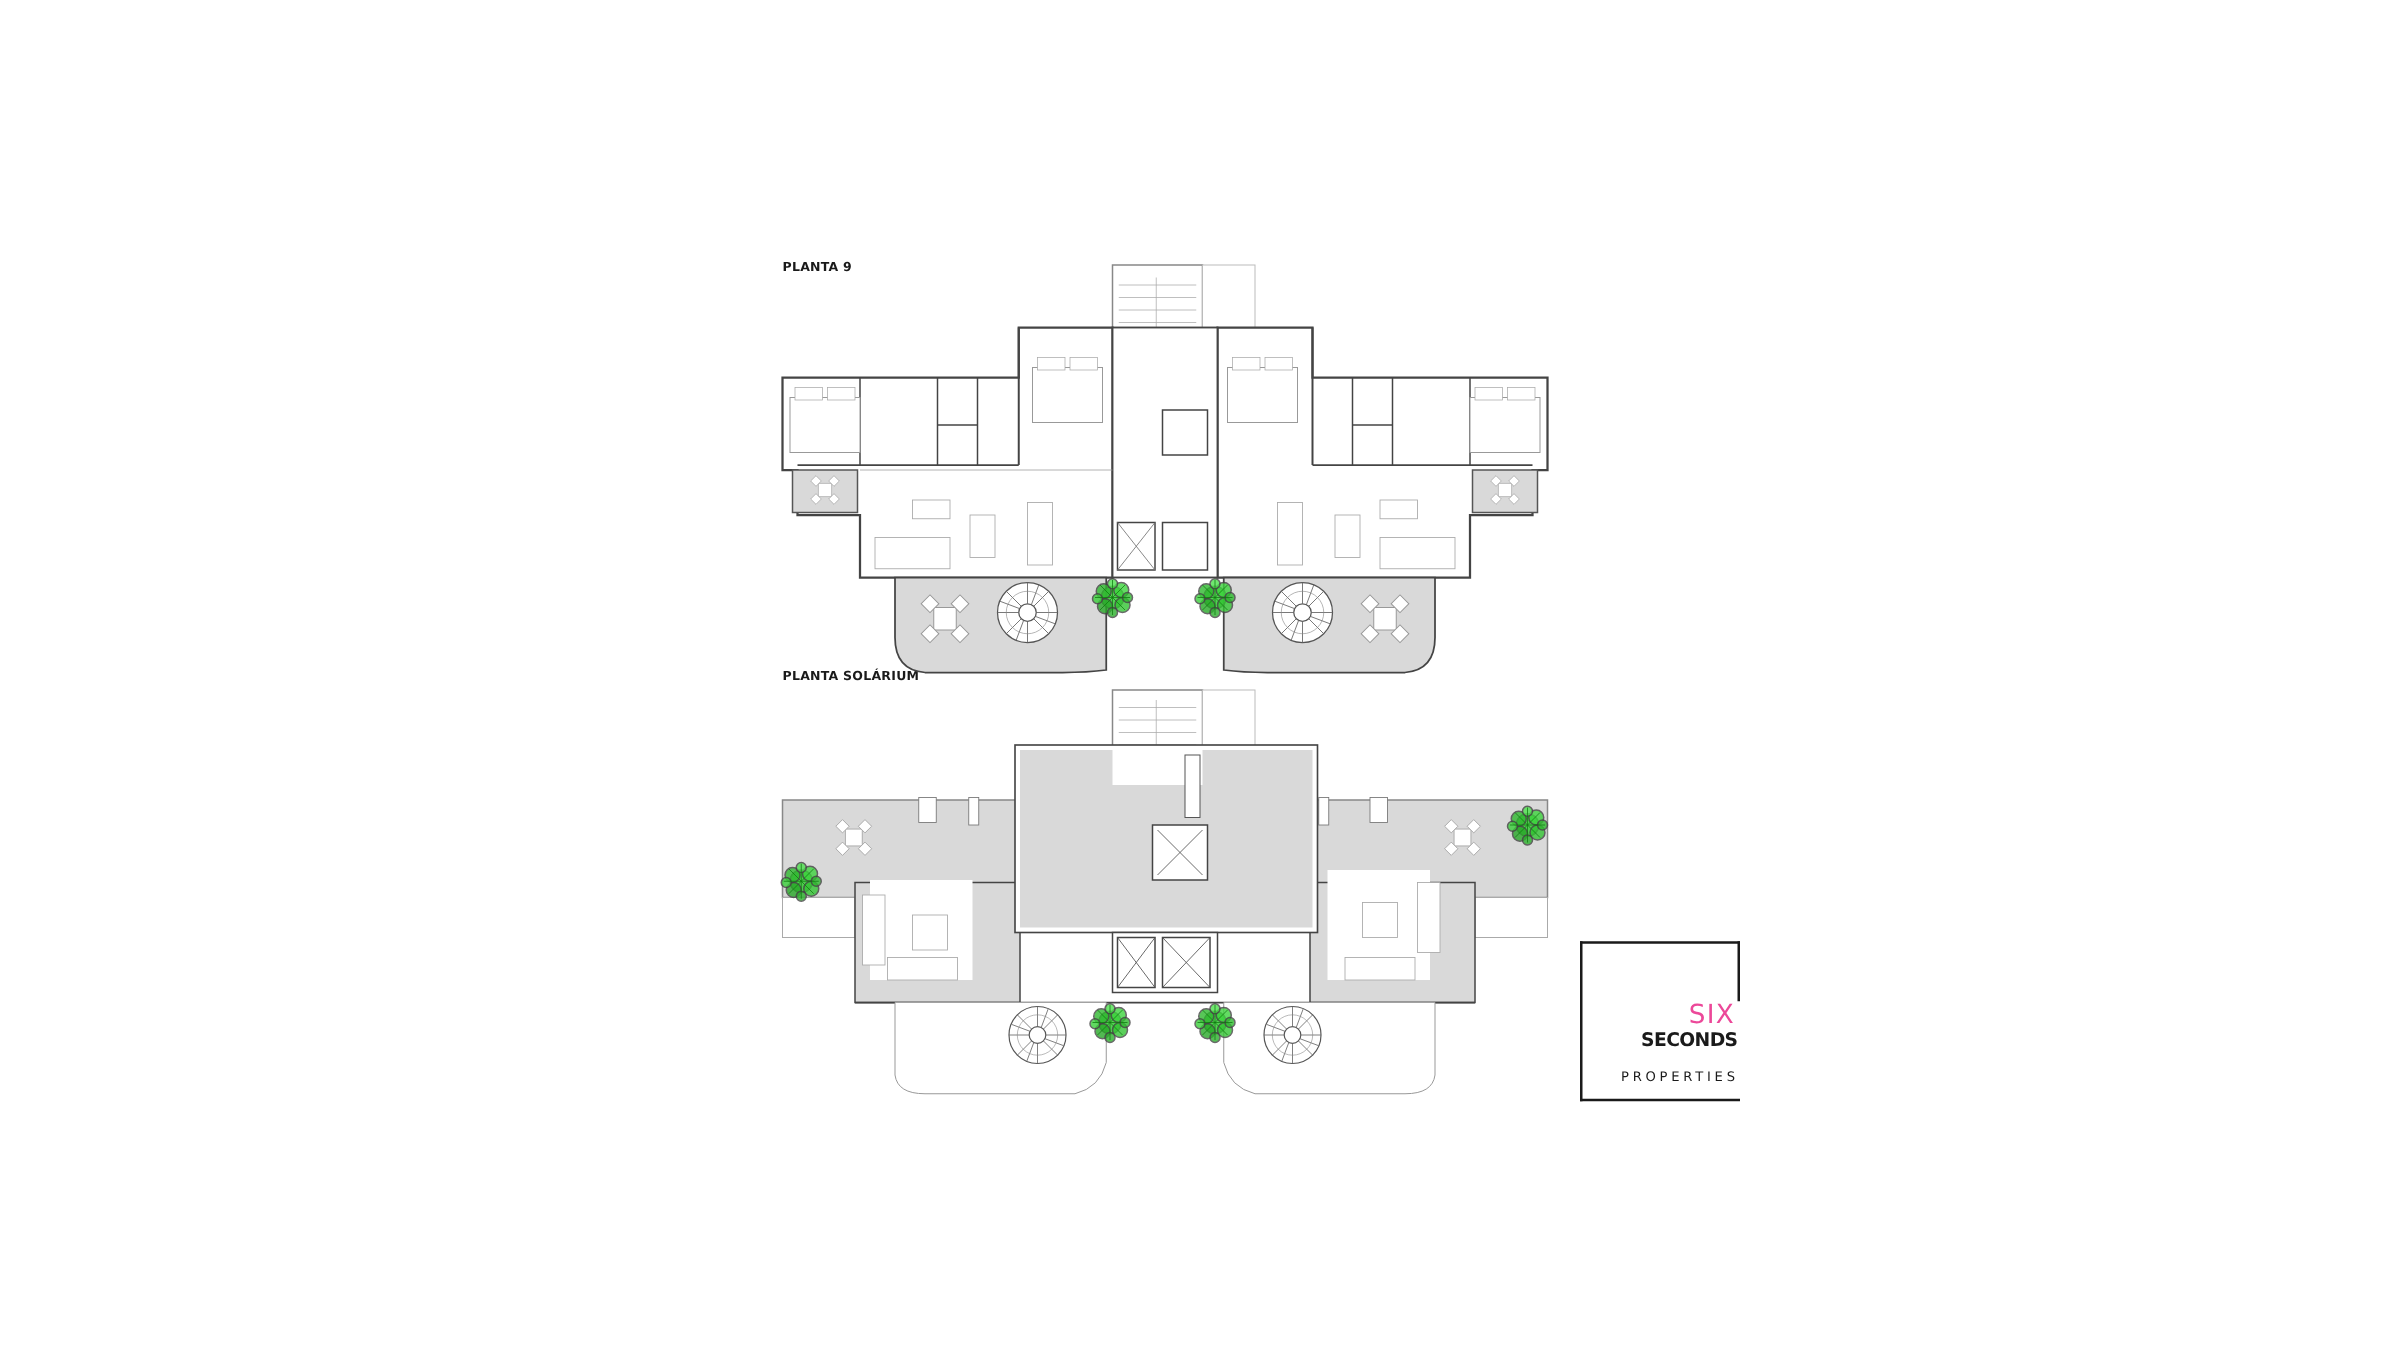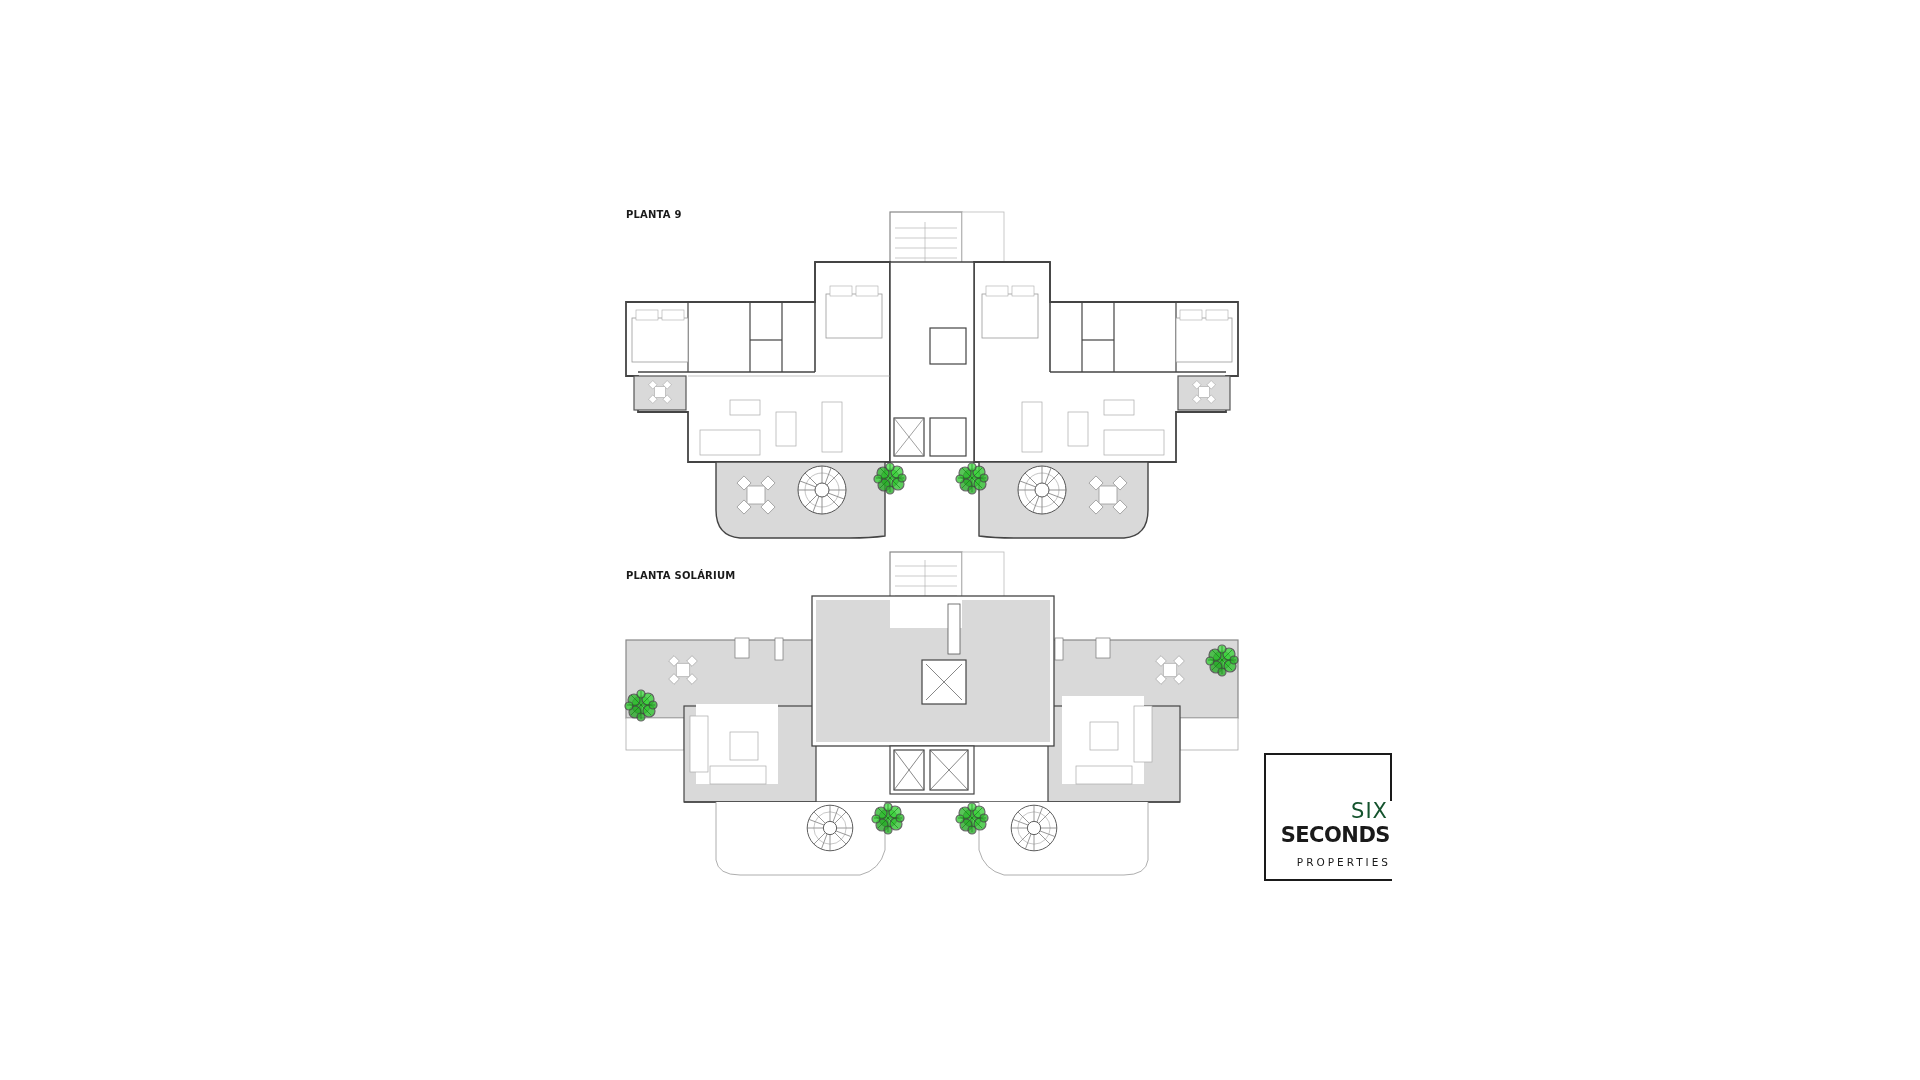--- a/index.html
+++ b/index.html
@@ -1,27 +1,27 @@
 <!DOCTYPE html>
 <html><head>
 <meta charset="utf-8">
 <style>
   html, body { margin: 0; padding: 0; background: #ffffff; }
   body { width: 1920px; height: 1080px; position: relative; overflow: hidden; font-family: "Liberation Sans", sans-serif; }
   .plan-title { position: absolute; font-family: "DejaVu Sans", sans-serif; font-weight: bold; font-size: 10px; color: #1a1a1a; letter-spacing: 0.2px; margin-left: 30px; }
   #title-p9 { left: 596px; top: 209px; }
-  #title-sol { left: 596px; top: 570px; }
+  #title-sol { left: 596px; top: 536px; }
   svg.plan { position: absolute; left: 0; top: 0; }
   .logo { position: absolute; left: 1264px; top: 753px; width: 130px; height: 130px; }
   .logo .frame-left { position: absolute; left: 0; top: 0; width: 2px; height: 128px; background: #1a1a1a; }
   .logo .frame-top { position: absolute; left: 0; top: 0; width: 128px; height: 2px; background: #1a1a1a; }
   .logo .frame-right { position: absolute; left: 126px; top: 0; width: 2px; height: 48px; background: #1a1a1a; }
   .logo .frame-bottom { position: absolute; left: 0; top: 126px; width: 128px; height: 2px; background: #1a1a1a; }
-  .logo .six { position: absolute; right: 6px; top: 46px; font-family: "DejaVu Sans", sans-serif; font-size: 21px; color: #14532d; letter-spacing: 1px; }
-  .logo .seconds { position: absolute; right: 4px; top: 70px; font-family: "DejaVu Sans", sans-serif; font-weight: bold; font-size: 21px; color: #1a1a1a; letter-spacing: -0.5px; }
+  .logo .six { position: absolute; right: 6px; top: 46px; font-family: "DejaVu Sans", sans-serif; font-size: 21px; color: #ec4899; letter-spacing: 1px; }
+  .logo .seconds { position: absolute; right: 4px; top: 70px; font-family: "DejaVu Sans", sans-serif; font-weight: bold; font-size: 15px; color: #1a1a1a; letter-spacing: -0.5px; }
   .logo .props { position: absolute; right: 3px; top: 103px; font-family: "DejaVu Sans", sans-serif; font-size: 10.5px; color: #1a1a1a; letter-spacing: 3px; margin-left: 48px; }
 </style>
 </head>
 <body>
 
 <div class="plan-title" id="title-p9">PLANTA 9</div>
 <div class="plan-title" id="title-sol">PLANTA SOLÁRIUM</div>
 
 <svg class="plan" width="1920" height="1080" viewBox="0 0 1920 1080">
   <defs>

